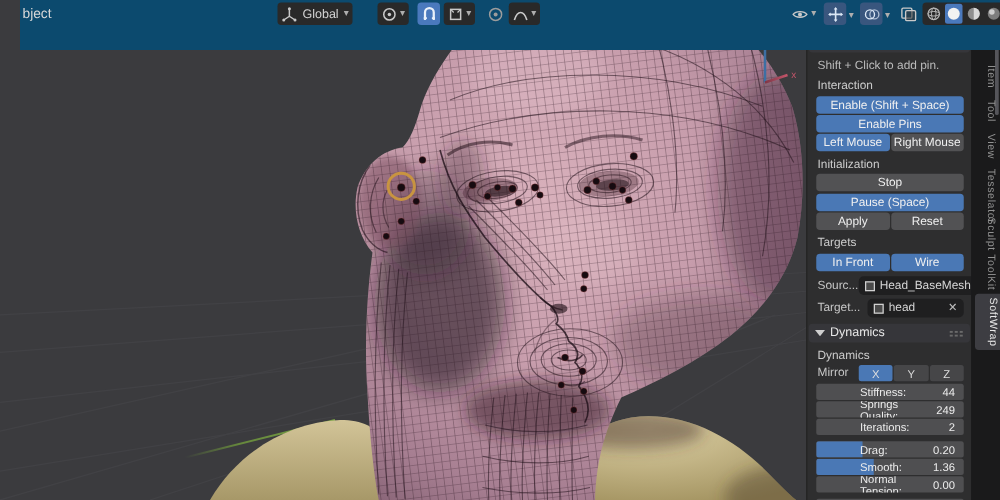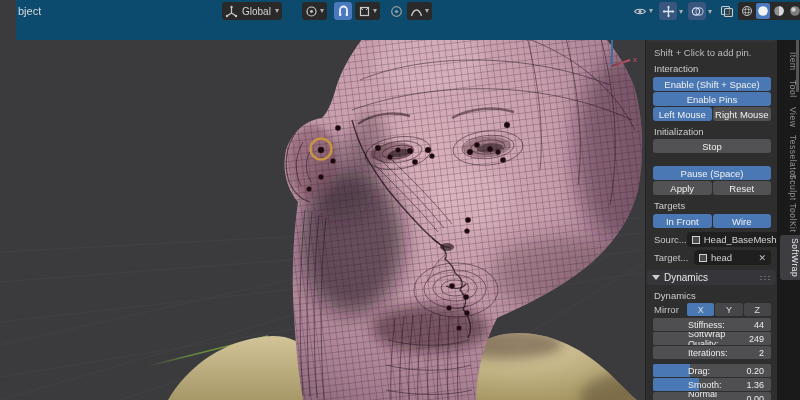--- a/index.html
+++ b/index.html
@@ -393,21 +393,21 @@
   <div class="slabel">Interaction</div>
   <div class="btn blue first">Enable (Shift + Space)</div>
   <div class="btn blue">Enable Pins</div>
   <div class="row2">
     <div class="btn blue">Left Mouse</div>
     <div class="btn gray">Right Mouse</div>
   </div>
 
   <div class="slabel">Initialization</div>
   <div class="btn gray first" style="margin-top:2px">Stop</div>
-  <div class="btn blue" style="margin-top:13px">Pause (Space)</div>
+  <div class="btn blue" style="margin-top:2px">Pause (Space)</div>
   <div class="row2">
     <div class="btn gray">Apply</div>
     <div class="btn gray">Reset</div>
   </div>
 
   <div class="slabel">Targets</div>
   <div class="row2" style="margin-top:3px">
     <div class="btn blue">In Front</div>
     <div class="btn blue">Wire</div>
   </div>
@@ -446,21 +446,21 @@
     </div>
   </div>
 
   <div class="slider" style="margin-top:2px">
     <div class="fill" style="width: 0%;"></div>
     <span class="sl">Stiffness:</span>
         <span class="sv">44</span>
   </div>
   <div class="slider">
     <div class="fill" style="width: 0%;"></div>
-    <span class="sl">SoftWrap Quality:</span>
+    <span class="sl">Springs Quality:</span>
         <span class="sv">249</span>
   </div>
   <div class="slider">
     <div class="fill" style="width: 0%;"></div>
     <span class="sl">Iterations:</span>
         <span class="sv">2</span>
   </div>
   <div class="slider gap">
     <div class="fill" style="width: 31%;"></div>
     <span class="sl">Drag:</span>

